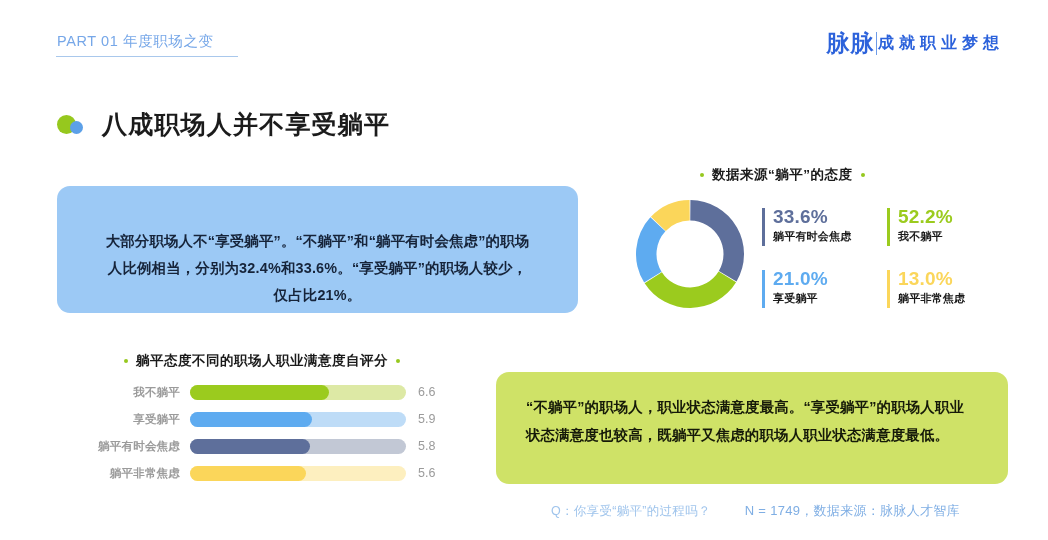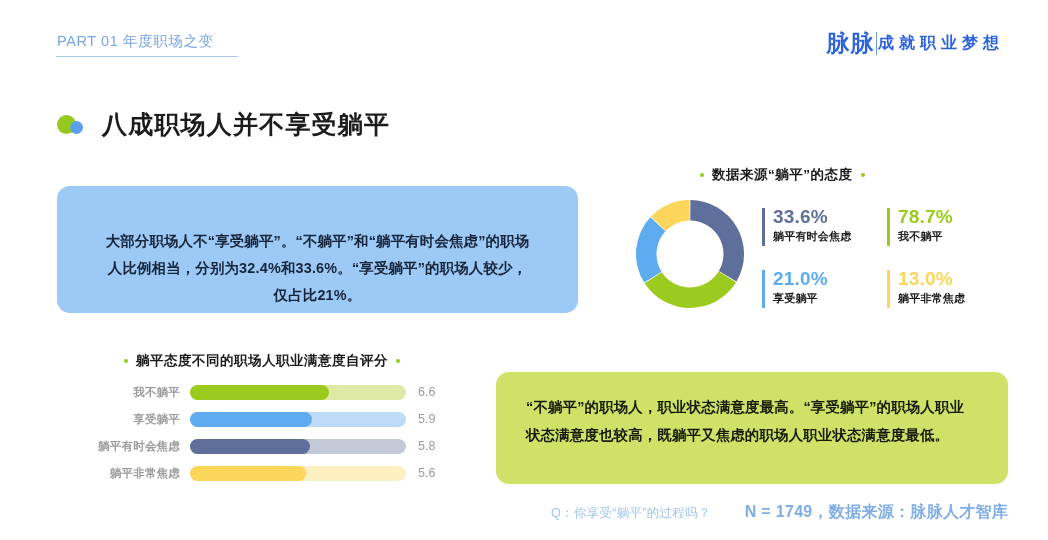--- a/index.html
+++ b/index.html
@@ -289,23 +289,23 @@
     white-space: nowrap;
     margin-left: 17px;
   }
   .footer .q {
     font-size: 12.5px;
     color: #9FC4EC;
     font-weight: 500;
     letter-spacing: 0.3px;
   }
   .footer .n {
-    font-size: 16px;
+    font-size: 13px;
     color: #7FAEE4;
-    font-weight: 700;
+    font-weight: 400;
     letter-spacing: 0.3px;
   }
 </style>
 </head>
 <body>
 
 <div id="slide">
 
   <div class="part-label">PART 01 年度职场之变</div>
   <div class="part-underline"></div>
@@ -346,21 +346,21 @@
   </div>
 
   <div class="legend">
     <div class="legend-item">
       <span class="vbar" style="background: rgb(94, 111, 155);"></span>
       <div class="val" style="color: rgb(94, 111, 155);">33.6%</div>
       <div class="lbl">躺平有时会焦虑</div>
     </div>
     <div class="legend-item">
       <span class="vbar" style="background: rgb(155, 203, 30);"></span>
-      <div class="val" style="color: rgb(155, 203, 30);">78.7%</div>
+      <div class="val" style="color: rgb(155, 203, 30);">52.2%</div>
       <div class="lbl">我不躺平</div>
     </div>
     <div class="legend-item">
       <span class="vbar" style="background: rgb(94, 171, 240);"></span>
       <div class="val" style="color: rgb(94, 171, 240);">21.0%</div>
       <div class="lbl">享受躺平</div>
     </div>
     <div class="legend-item">
       <span class="vbar" style="background: rgb(251, 214, 90);"></span>
       <div class="val" style="color: rgb(251, 214, 90);">13.0%</div>

